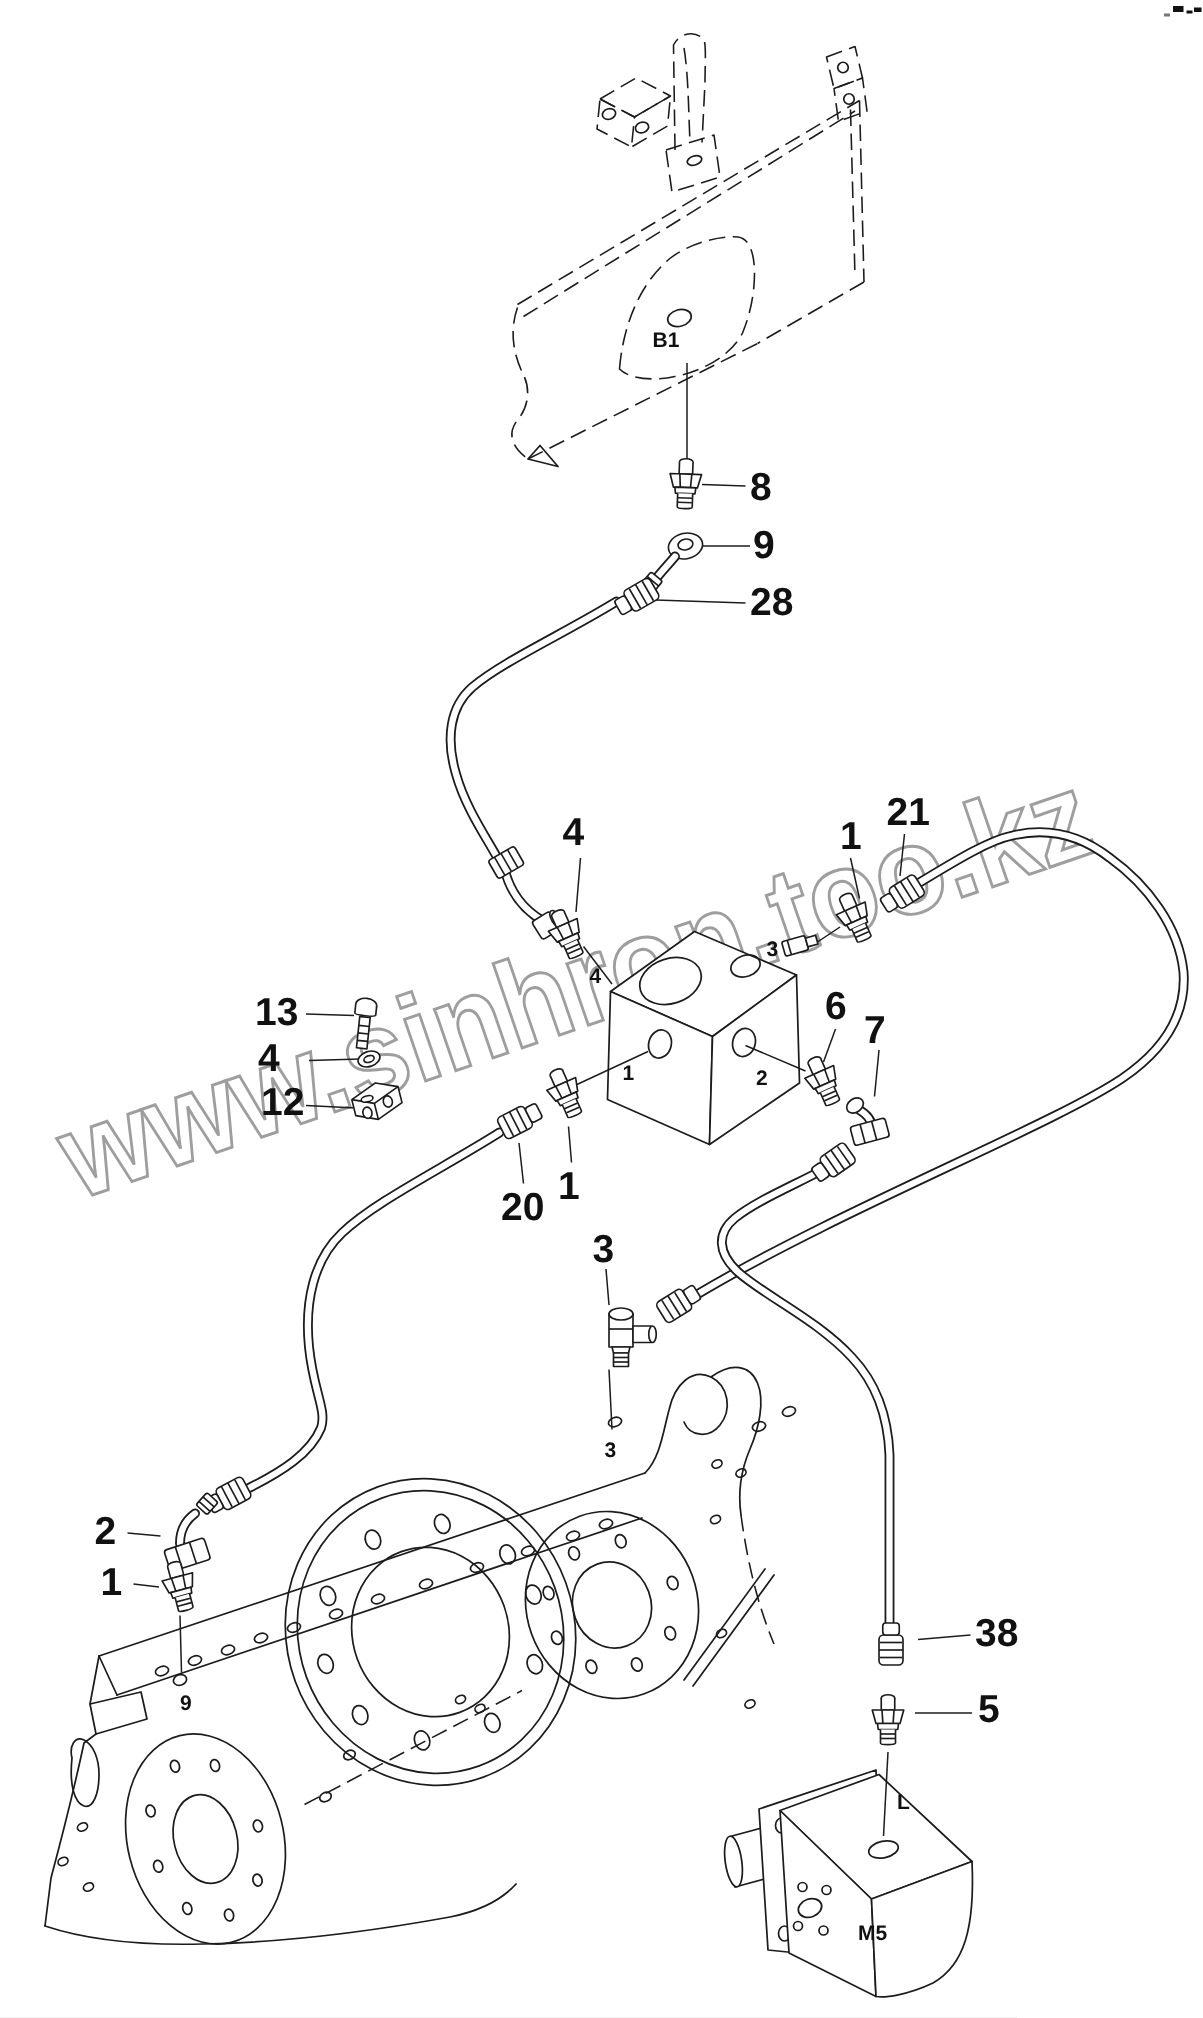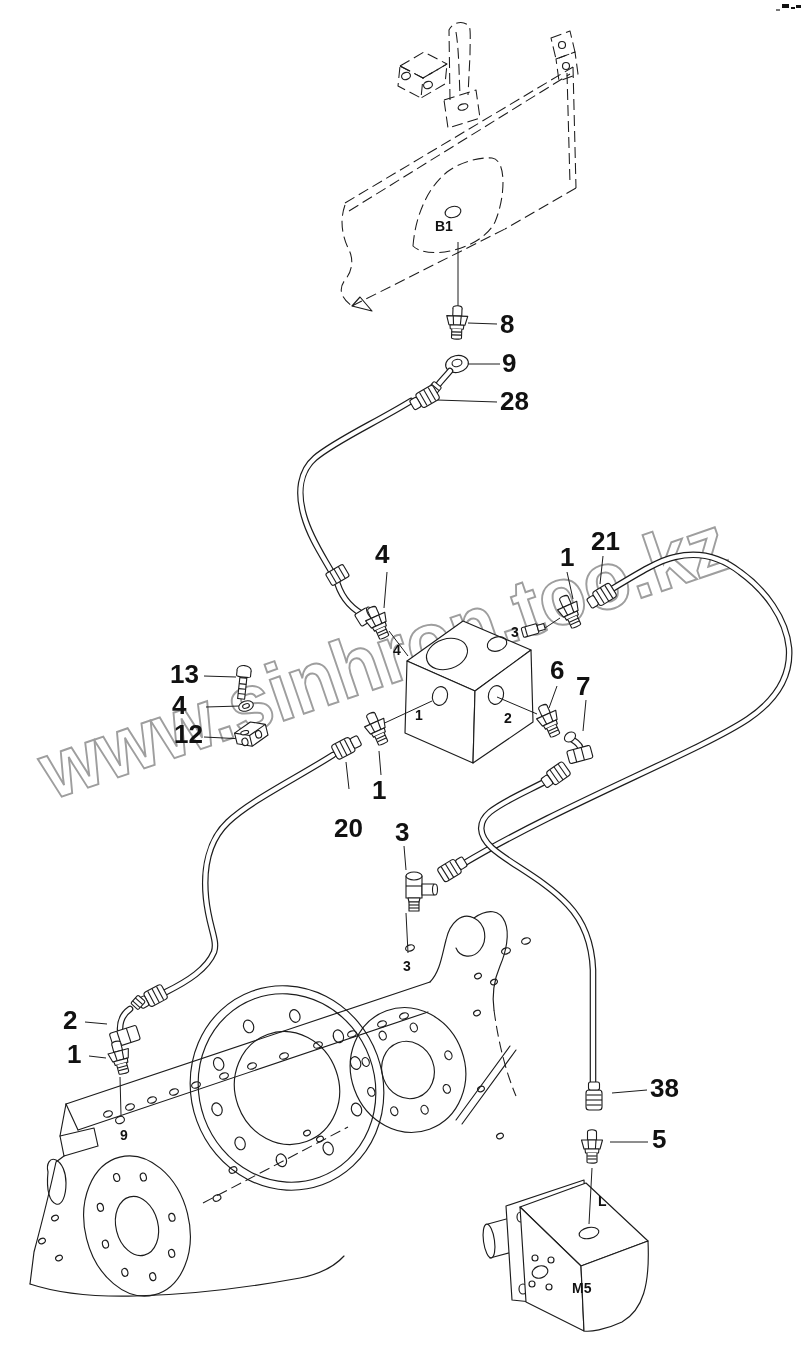--- a/index.html
+++ b/index.html
@@ -408,21 +408,21 @@
 
   <div class="callout" style="left:500px;top:311px;">8</div>
   <div class="callout" style="left:502px;top:350px;">9</div>
   <div class="callout" style="left:500px;top:388px;">28</div>
   <div class="callout" style="left:375px;top:541px;">4</div>
   <div class="callout" style="left:560px;top:544px;">1</div>
   <div class="callout" style="left:571px;top:528px;margin-left:20px;">21</div>
   <div class="callout" style="left:170px;top:661px;text-align:right;">13</div>
   <div class="callout" style="left:172px;top:692px;">4</div>
   <div class="callout" style="left:174px;top:721px;">12</div>
-  <div class="callout" style="left:334px;top:791px;margin-top:24px;">20</div>
+  <div class="callout" style="left:334px;top:791px;">20</div>
   <div class="callout" style="left:372px;top:777px;">1</div>
   <div class="callout" style="left:395px;top:819px;">3</div>
   <div class="callout" style="left:550px;top:657px;">6</div>
   <div class="callout" style="left:576px;top:673px;">7</div>
   <div class="callout" style="left:63px;top:1007px;">2</div>
   <div class="callout" style="left:67px;top:1041px;">1</div>
   <div class="callout" style="left:650px;top:1075px;">38</div>
   <div class="callout" style="left:652px;top:1126px;">5</div>
 
   <div class="slabel" style="left:435px;top:219px;">B1</div>

